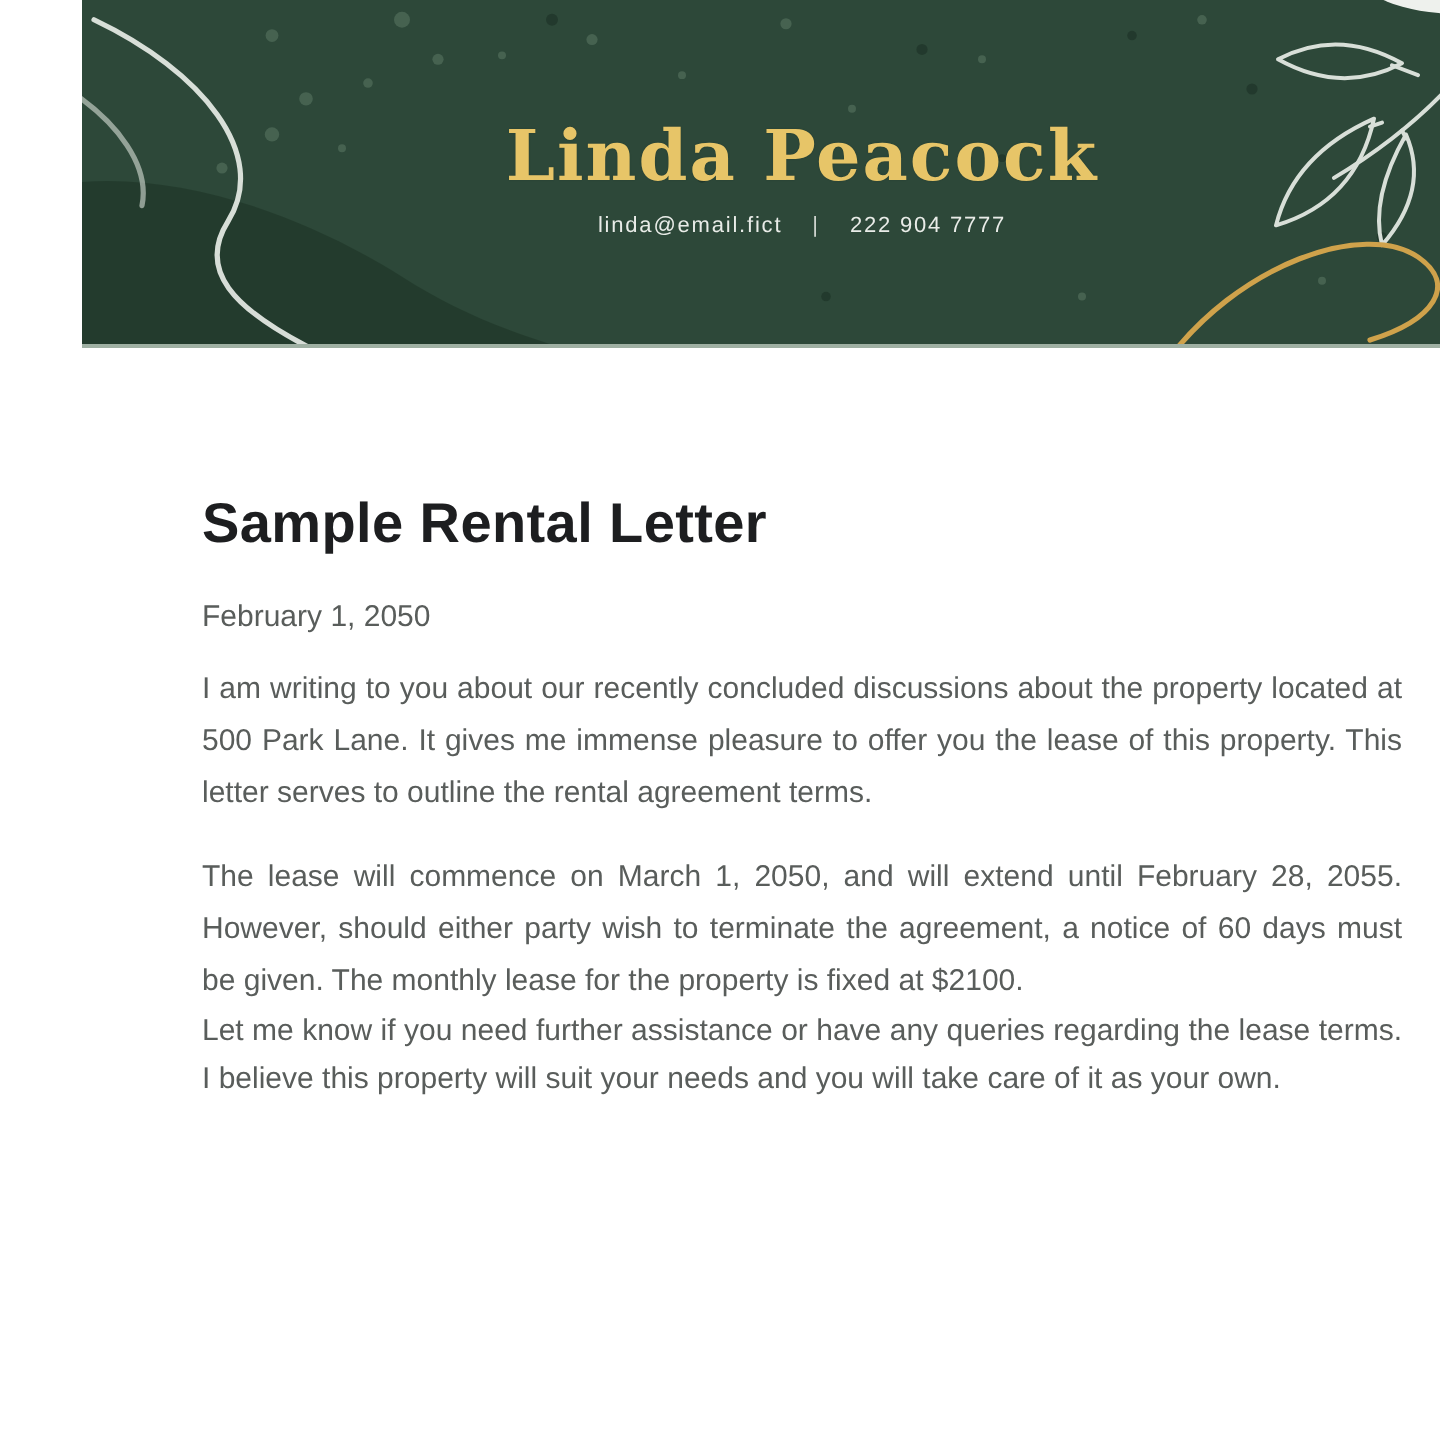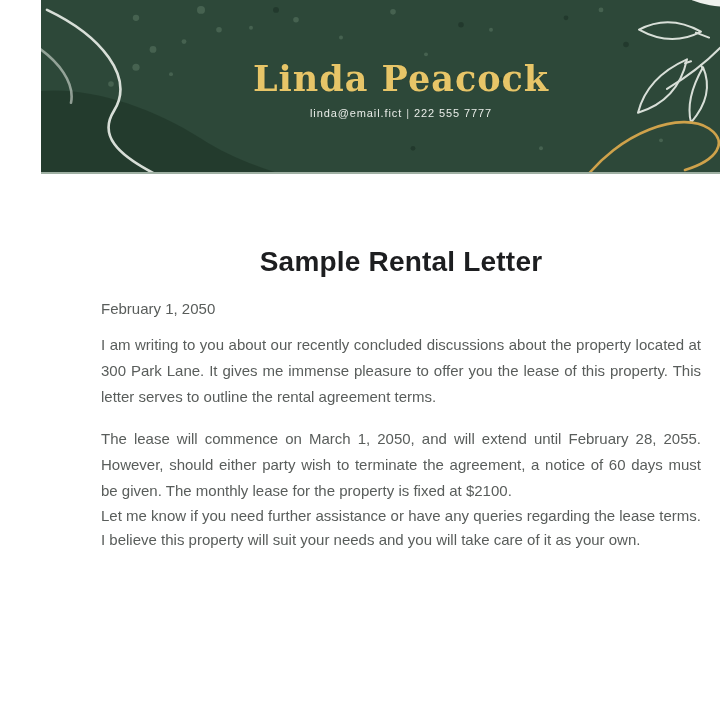--- a/index.html
+++ b/index.html
@@ -38,36 +38,35 @@
     line-height:42px;
     letter-spacing:1px;
     color:var(--header-accent);
     text-shadow:0 0 1px rgba(0,0,0,0.15);
   }
   .letterhead-contact{
     margin-top:7px;
     font-size:11px;
     letter-spacing:0.9px;
     color:var(--contact-text);
-    display:flex;gap:4px;
+    display:flex;gap:15px;
   }
   .contact-sep{opacity:0.85;}
 
   
   .letter-body{
     padding:72px 60px 0 60px;
     color:var(--body-text);
     font-size:15px;
   }
   .letter-title{
     font-size:28px;
     line-height:32px;
     font-weight:700;
     letter-spacing:0.2px;
-    text-align:center;
     color:var(--title-text);
   }
   .letter-date{
     margin-top:20px;
     line-height:22px;
   }
   .recipient-block{margin-top:22px;line-height:24px;}
   .recipient-name{font-weight:700;color:var(--name-text);}
   .greeting{margin-top:16px;line-height:24px;}
   .para{
@@ -140,30 +139,30 @@
         <path d="M540,186 C578,132 642,112 668,130 C688,144 676,162 644,172"></path>
         <path d="M688,182 C694,162 706,150 722,142"></path>
       </g>
     </svg>
 
     <div class="letterhead-text">
       <div class="letterhead-name">Linda Peacock</div>
       <div class="letterhead-contact">
         <span>linda@email.fict</span>
         <span class="contact-sep">|</span>
-        <span>222 555 7777</span>
+        <span>222 904 7777</span>
       </div>
     </div>
   </header>
 
   <main class="letter-body">
     <h2 class="letter-title">Sample Rental Letter</h2>
 
     <p class="letter-date">February 1, 2050</p>
 
 
 
-    <p class="para para-1">I am writing to you about our recently concluded discussions about the property located at 300 Park Lane. It gives me immense pleasure to offer you the lease of this property. This letter serves to outline the rental agreement terms.</p>
+    <p class="para para-1">I am writing to you about our recently concluded discussions about the property located at 500 Park Lane. It gives me immense pleasure to offer you the lease of this property. This letter serves to outline the rental agreement terms.</p>
     <p class="para para-2">The lease will commence on March 1, 2050, and will extend until February 28, 2055. However, should either party wish to terminate the agreement, a notice of 60 days must be given. The monthly lease for the property is fixed at $2100.</p>
     <p class="para para-4">Let me know if you need further assistance or have any queries regarding the lease terms. I believe this property will suit your needs and you will take care of it as your own.</p>
   </main>
 
 </div>
 
 </body></html>

